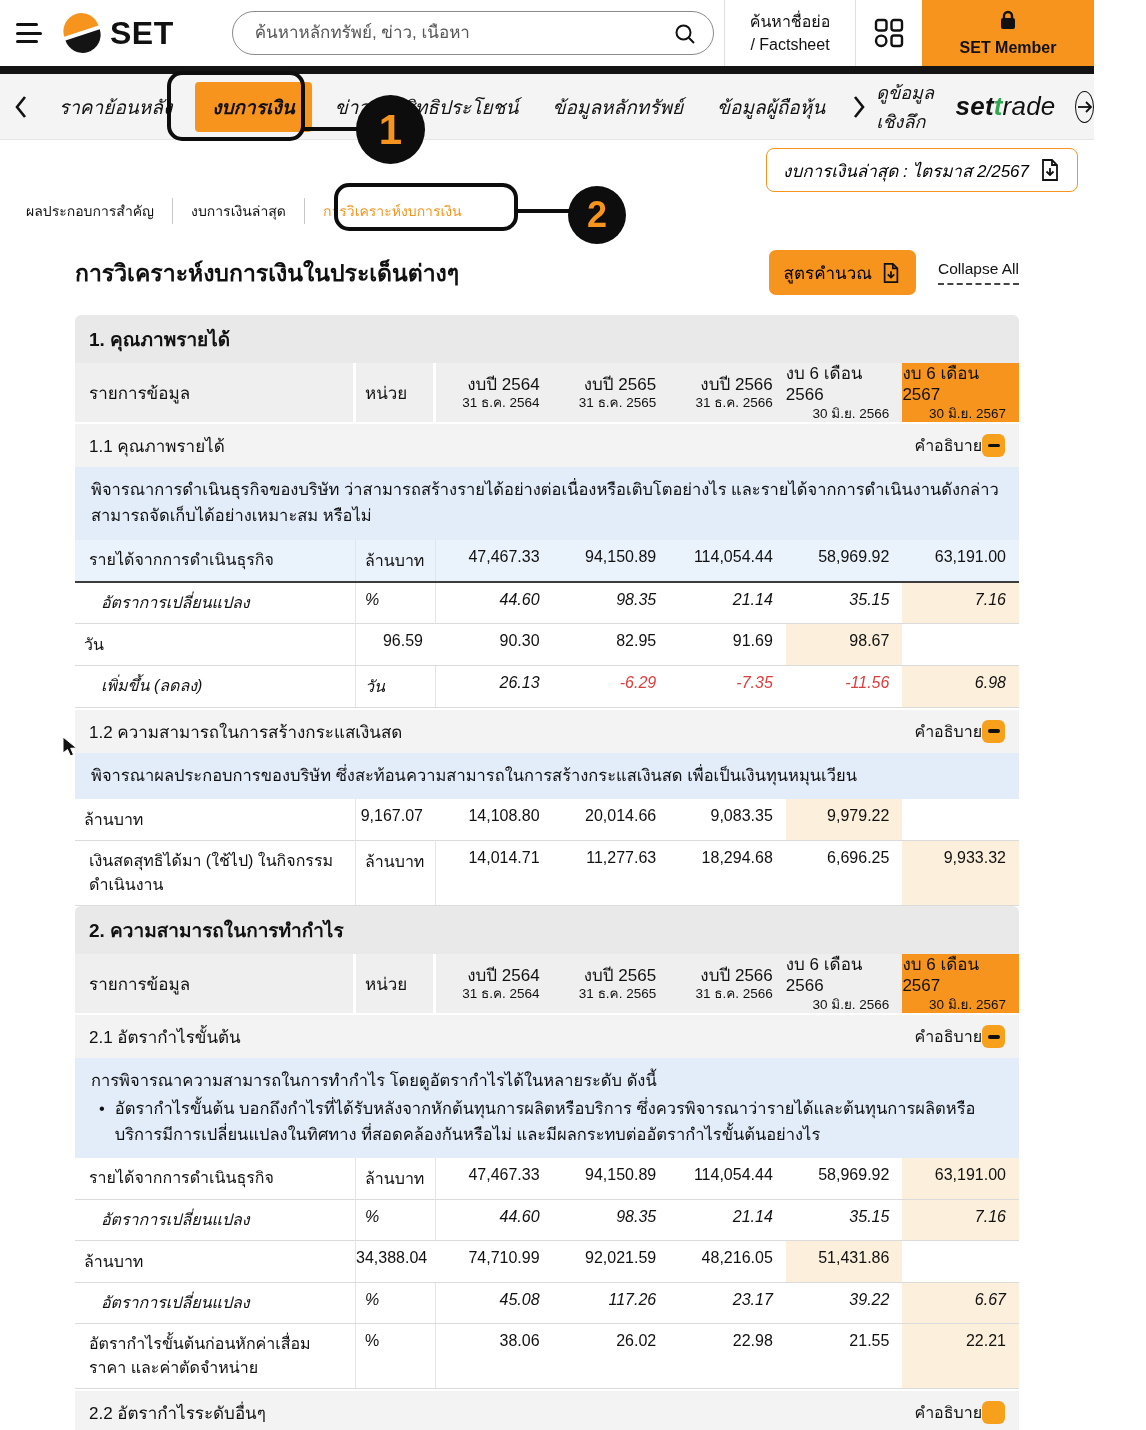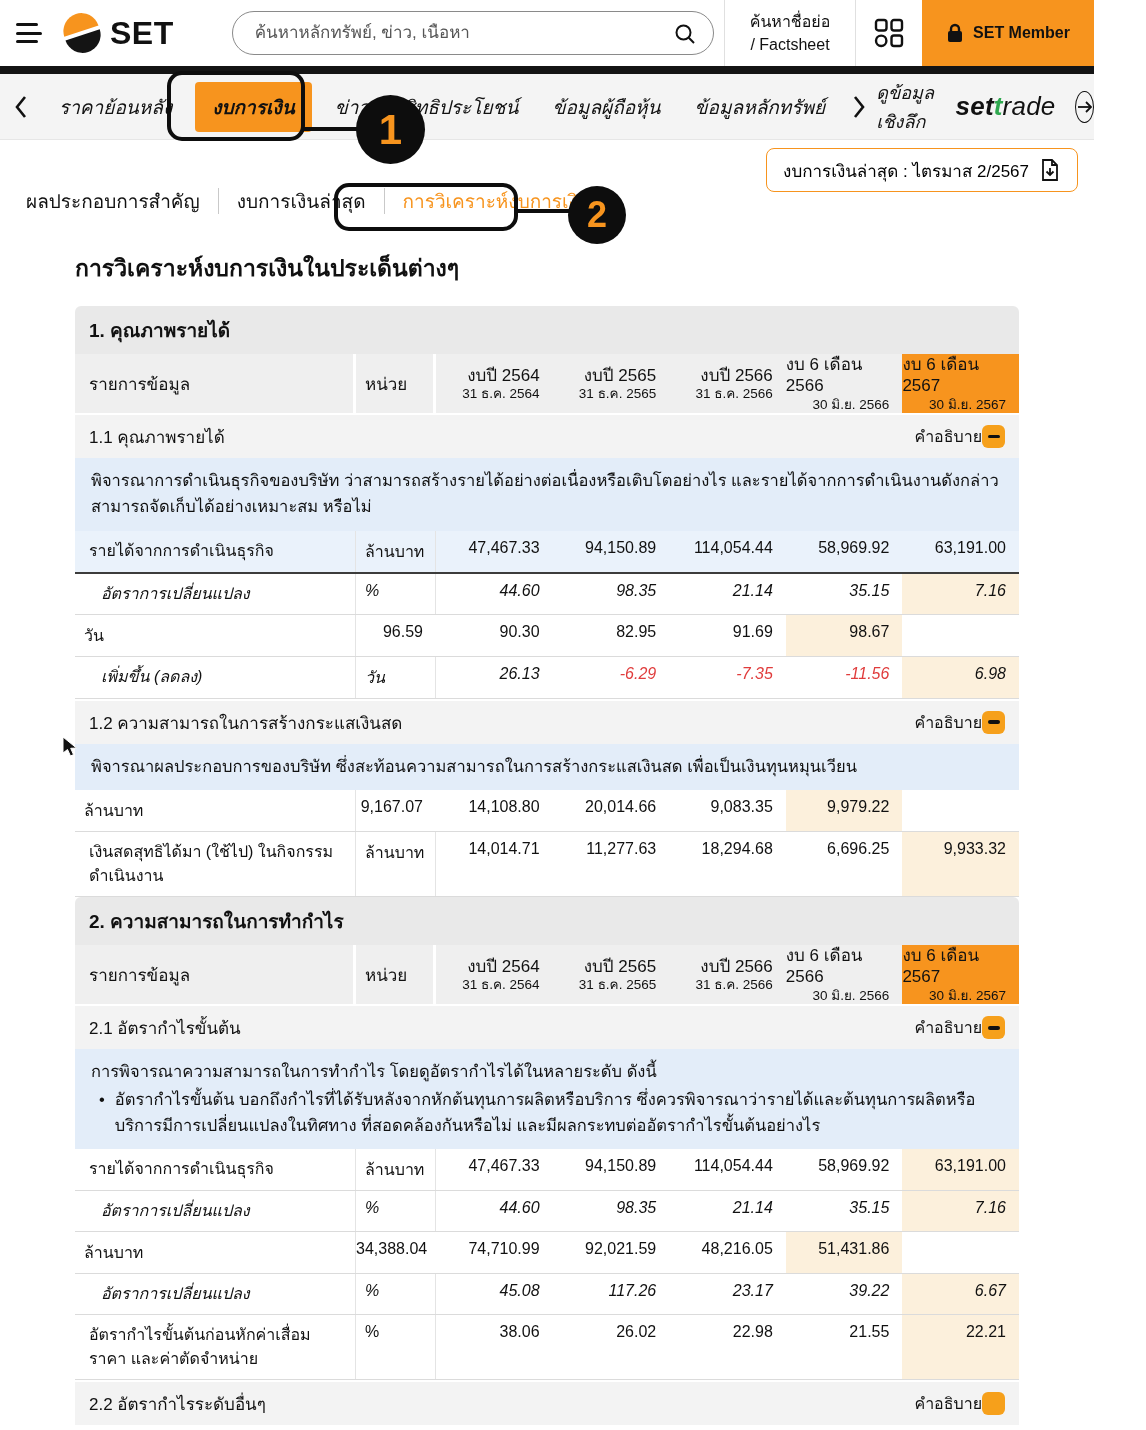--- a/index.html
+++ b/index.html
@@ -14,40 +14,40 @@
   .hamburger span:nth-child(1){ width:22px; } .hamburger span:nth-child(2){ width:26px; } .hamburger span:nth-child(3){ width:22px; }
   .logo { display:flex; align-items:center; margin-left:18px; gap:6px; }
   .logo-text { font-size:32px; font-weight:bold; letter-spacing:0.5px; color:#111; }
   .searchbox { position:relative; margin-left:58px; width:482px; height:44px; border:1.5px solid #8a8a8a; border-radius:24px; display:flex; align-items:center; }
   .searchbox input { border:none; outline:none; background:transparent; flex:1; padding:0 46px 0 22px; font-size:17px; color:#737373; font-family:inherit; }
   .searchbox input::placeholder { color:#555; }
   .search-ic { position:absolute; right:16px; top:10px; }
   .top-divider { width:1px; height:66px; background:#e0e0e0; }
   .factsheet { width:130px; text-align:center; font-size:16px; line-height:1.45; color:#111; cursor:pointer; }
   .gridwrap { width:66px; display:flex; justify-content:center; cursor:pointer; }
-  .member-btn { margin-left:0; height:66px; width:172px; background:#F7941E; display:flex; align-items:center; justify-content:center; gap:9px; font-size:16px; font-weight:600; cursor:pointer; }
+  .member-btn { margin-left:0; height:66px; width:172px; background:#F7941E; display:flex; align-items:center; justify-content:center; gap:9px; font-size:16px; font-weight:600; cursor:pointer;flex-direction:column; }
 
   .blackbar { height:8px; background:#141414; }
 
   
   .navbar { height:66px; background:#F4F4F4; display:flex; align-items:center; font-size:19px; border-bottom:1px solid #e6e6e6;font-style:italic;}
   .nav-back { margin:0 14px 0 14px; cursor:pointer; display:flex; align-items:center;}
   .nav-item { padding:10px 17px; cursor:pointer; white-space:nowrap; color:#111; }
   .nav-item.active { background:#F7941E; border-radius:4px; font-weight:600; margin:0 6px; }
   .nav-fwd { margin:0 10px; cursor:pointer; display:flex; align-items:center;}
   .nav-right { margin-left:auto; display:flex; align-items:center; gap:20px; padding-right:18px; }
   .insight { font-size:18px; cursor:pointer; }
   .settrade { font-size:26px; letter-spacing:0.2px; cursor:pointer; }
   .settrade b { font-weight:bold; } .settrade .grn { color:#2FA84F; font-weight:bold; }
   .circle-arrow { width:32px; height:32px; border:1.6px solid #111; border-radius:50%; display:flex; align-items:center; justify-content:center; cursor:pointer; }
 
   
   .subhead { position:relative; height:96px; }
-  .latest-btn { position:absolute; right:16px; top:8px; height:44px; border:1.5px solid #F7941E; border-radius:8px; background:#fff; display:flex; align-items:center; gap:10px; padding:0 16px; font-size:17px; cursor:pointer; }
-  .subnav { position:absolute; left:8px; top:40px; display:flex; align-items:center; font-size:19px; }
+  .latest-btn { position:absolute; right:16px; top:8px; height:44px; border:1.5px solid #F7941E; border-radius:8px; background:#fff; display:flex; align-items:center; gap:10px; padding:0 16px; font-size:17px; cursor:pointer;font-style:italic; }
+  .subnav { position:absolute; left:8px; top:54px; display:flex; align-items:center; font-size:14px; }
   .subnav-item { padding:6px 18px; cursor:pointer; color:#111; white-space:nowrap; }
   .subnav-item.active { color:#F7941E; }
   .subnav-sep { width:1px; height:26px; background:#c9c9c9; }
 
   
   .main { padding:14px 75px 0 75px; }
   .title-row { display:flex; align-items:center; margin-bottom:20px; }
   .page-title { font-size:23px; font-weight:bold; }
   .title-actions { margin-left:auto; display:flex; align-items:center; gap:22px; }
   .formula-btn { background:#F7941E; border:none; border-radius:7px; padding:9px 15px; font-size:17px; font-family:inherit; display:flex; align-items:center; gap:9px; cursor:pointer; }
@@ -146,22 +146,22 @@
     <div class="nav-back">
       <svg width="14" height="24" viewBox="0 0 14 24" fill="none" stroke="#111" stroke-width="2.6">
           <polyline points="11,2 3,12 11,22"></polyline>
         </svg>
     </div>
     <div id="nav-items" style="display:flex; align-items:center;">
         <div class="nav-item">ราคาย้อนหลัง</div>
         <div class="nav-item active">งบการเงิน</div>
         <div class="nav-item">ข่าว</div>
         <div class="nav-item">สิทธิประโยชน์</div>
+        <div class="nav-item">ข้อมูลหลักทรัพย์</div>
         <div class="nav-item">ข้อมูลผู้ถือหุ้น</div>
-        <div class="nav-item">ข้อมูลหลักทรัพย์</div>
       </div>
     <div class="nav-fwd">
       <svg width="14" height="24" viewBox="0 0 14 24" fill="none" stroke="#111" stroke-width="2.6">
           <polyline points="3,2 11,12 3,22"></polyline>
         </svg>
     </div>
     <div class="nav-right">
       <span class="insight">ดูข้อมูลเชิงลึก</span>
       <span class="settrade"><b>set</b><span class="grn">t</span><span>rade</span></span>
       <div class="circle-arrow">
@@ -188,20 +188,32 @@
         <div class="subnav-sep"></div>
         <div class="subnav-item">งบการเงินล่าสุด</div>
         <div class="subnav-sep"></div>
         <div class="subnav-item active">การวิเคราะห์งบการเงิน</div>
       </div>
   </div>
 
   <div class="main">
     <div class="title-row">
       <div class="page-title">การวิเคราะห์งบการเงินในประเด็นต่างๆ</div>
+      <div class="title-actions">
+        <button class="formula-btn">
+          <span>สูตรคำนวณ</span>
+          <svg width="20" height="22" viewBox="0 0 22 24" fill="none" stroke="#111" stroke-width="1.9">
+            <path d="M4 2 h9 l5 5 v15 h-14 z"></path>
+              <path d="M13 2 v5 h5"></path>
+              <line x1="11" y1="10" x2="11" y2="17"></line>
+              <polyline points="7.5,13.5 11,17 14.5,13.5"></polyline>
+          </svg>
+        </button>
+        <span class="collapse-all">Collapse All</span>
+      </div>
     </div>
     <div id="tables">
         <div class="tbl">
           <div class="section-bar">1. คุณภาพรายได้</div>
           <div class="thead">
             <div class="th item">รายการข้อมูล</div>
             <div class="th unit">หน่วย</div>
             <div class="th period">
               <div class="p-title">งบปี 2564</div>
               <div class="p-date">31 ธ.ค. 2564</div>

